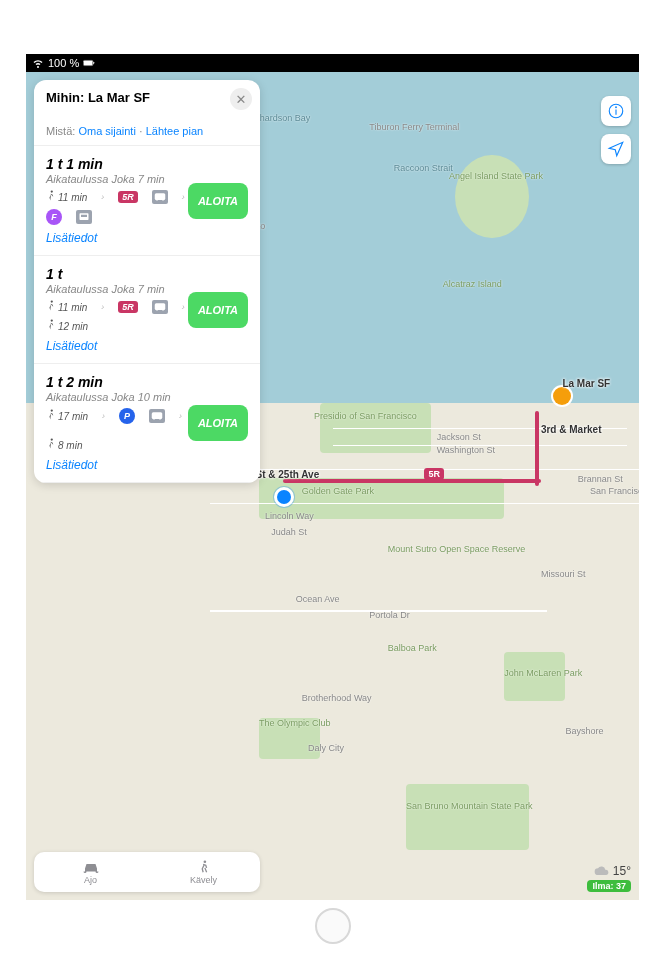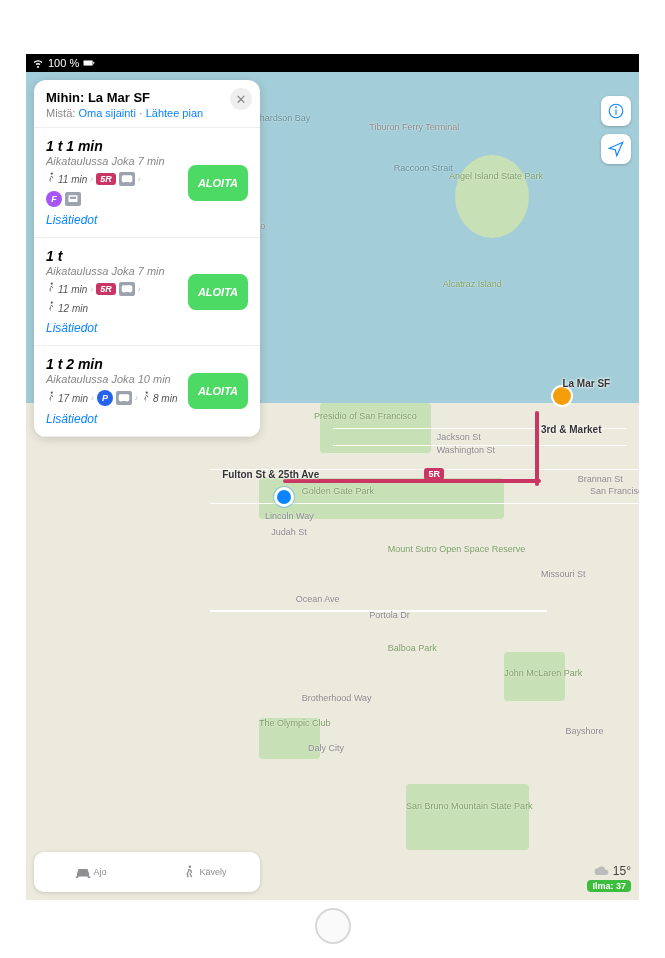--- a/index.html
+++ b/index.html
@@ -33,47 +33,47 @@
 .map-control-btn { width: 30px; height: 30px; background: #fff; border-radius: 8px; display: flex; align-items: center; justify-content: center; box-shadow: 0 1px 3px rgba(0,0,0,.2); cursor: pointer; }
 .map-control-btn svg { width: 18px; height: 18px; stroke: #0a84ff; fill: none; stroke-width: 1.5; }
 
 .weather-badge { position: absolute; bottom: 8px; right: 8px; display: flex; flex-direction: column; align-items: flex-end; gap: 2px; }
 .weather-top { display: flex; align-items: center; gap: 3px; font-size: 12px; color: #444; }
 .weather-aqi { background: #3dbd3d; color: #fff; font-size: 9px; font-weight: 600; padding: 1px 5px; border-radius: 4px; }
 
 .panel { position: absolute; top: 26px; left: 8px; width: 226px; background: #fff; border-radius: 12px; box-shadow: 0 2px 10px rgba(0,0,0,.15); overflow: hidden; display: flex; flex-direction: column; }
 .panel-header { padding: 10px 12px 8px; border-bottom: 1px solid #eee; position: relative; }
 .panel-title { font-size: 13px; font-weight: 600; color: #000; }
-.panel-sub { font-size: 11px; margin-top: 2px; }
+.panel-sub { font-size: 11px; margin-top: 20px; }
 .panel-sub .gray { color: #888; }
 .panel-sub .link { color: #0a84ff; }
 .close-x { position: absolute; top: 8px; right: 8px; width: 22px; height: 22px; background: #eee; border-radius: 50%; display: flex; align-items: center; justify-content: center; color: #888; font-size: 13px; cursor: pointer; }
 
 .route-item { padding: 10px 12px; border-bottom: 1px solid #eee; font-style: italic; }
 .route-head { display: flex; align-items: flex-start; }
 .route-info { flex: 1; }
 .route-duration { font-size: 14px; font-weight: 600; color: #000; }
 .route-schedule { font-size: 11px; color: #888; margin-top: 1px; }
-.route-steps { display: flex; align-items: center; gap: 3px; margin-top: 5px; flex-wrap: wrap; }
+.route-steps { display: flex; align-items: center; gap: 14px; margin-top: 5px; flex-wrap: wrap; }
 .route-steps .step { display: flex; align-items: center; gap: 2px; font-size: 10px; color: #555; }
 .route-steps .walk-icon svg { width: 10px; height: 12px; fill: #555; }
 .route-steps .chev { color: #bbb; font-size: 9px; }
 .route-steps .line-badge { background: #c93664; color: #fff; font-size: 9px; font-weight: 700; padding: 1px 4px; border-radius: 3px; }
 .route-steps .line-badge.purple { background: #a855f7; border-radius: 50%; width: 16px; height: 16px; padding: 0; display: flex; align-items: center; justify-content: center; }
 .route-steps .line-badge.blue-p { background: #2563eb; border-radius: 50%; width: 16px; height: 16px; padding: 0; display: flex; align-items: center; justify-content: center; }
 .route-steps .vehicle-icon { width: 16px; height: 14px; background: #9ca3af; border-radius: 2px; display: flex; align-items: center; justify-content: center; }
 .route-steps .vehicle-icon svg { width: 12px; height: 10px; fill: #fff; }
 .route-more { font-size: 12px; color: #0a84ff; margin-top: 6px; cursor: pointer; }
 .start-btn { background: #4cd964; color: #fff; font-size: 11px; font-weight: 600; padding: 12px 10px; border-radius: 8px; cursor: pointer; text-align: center; min-width: 52px; align-self: center; }
 
 .panel-footer-links { display: flex; justify-content: space-between; padding: 10px 12px; font-size: 12px; color: #0a84ff; }
 .panel-footer-links span { cursor: pointer; }
 
 .mode-tabs { position: absolute; bottom: 8px; left: 8px; width: 226px; background: #fff; border-radius: 10px; box-shadow: 0 1px 4px rgba(0,0,0,.15); display: flex; height: 40px; }
-.mode-tab { flex: 1; display: flex; flex-direction: row; align-items: center; justify-content: center; gap: 1px; font-size: 9px; color: #8e8e93; cursor: pointer; }
+.mode-tab { flex: 1; display: flex; flex-direction: column; align-items: center; justify-content: center; gap: 1px; font-size: 9px; color: #8e8e93; cursor: pointer; }
 .mode-tab.active { color: #0a84ff; }
 .mode-tab svg { width: 18px; height: 14px; }
 
 .home-button { position: absolute; bottom: 14px; left: 50%; transform: translateX(-50%); width: 36px; height: 36px; border: 2px solid #d8d8d8; border-radius: 50%; background: #fafafa; }
 </style>
 </head>
 <body>
 
 <div class="device-frame">
 

